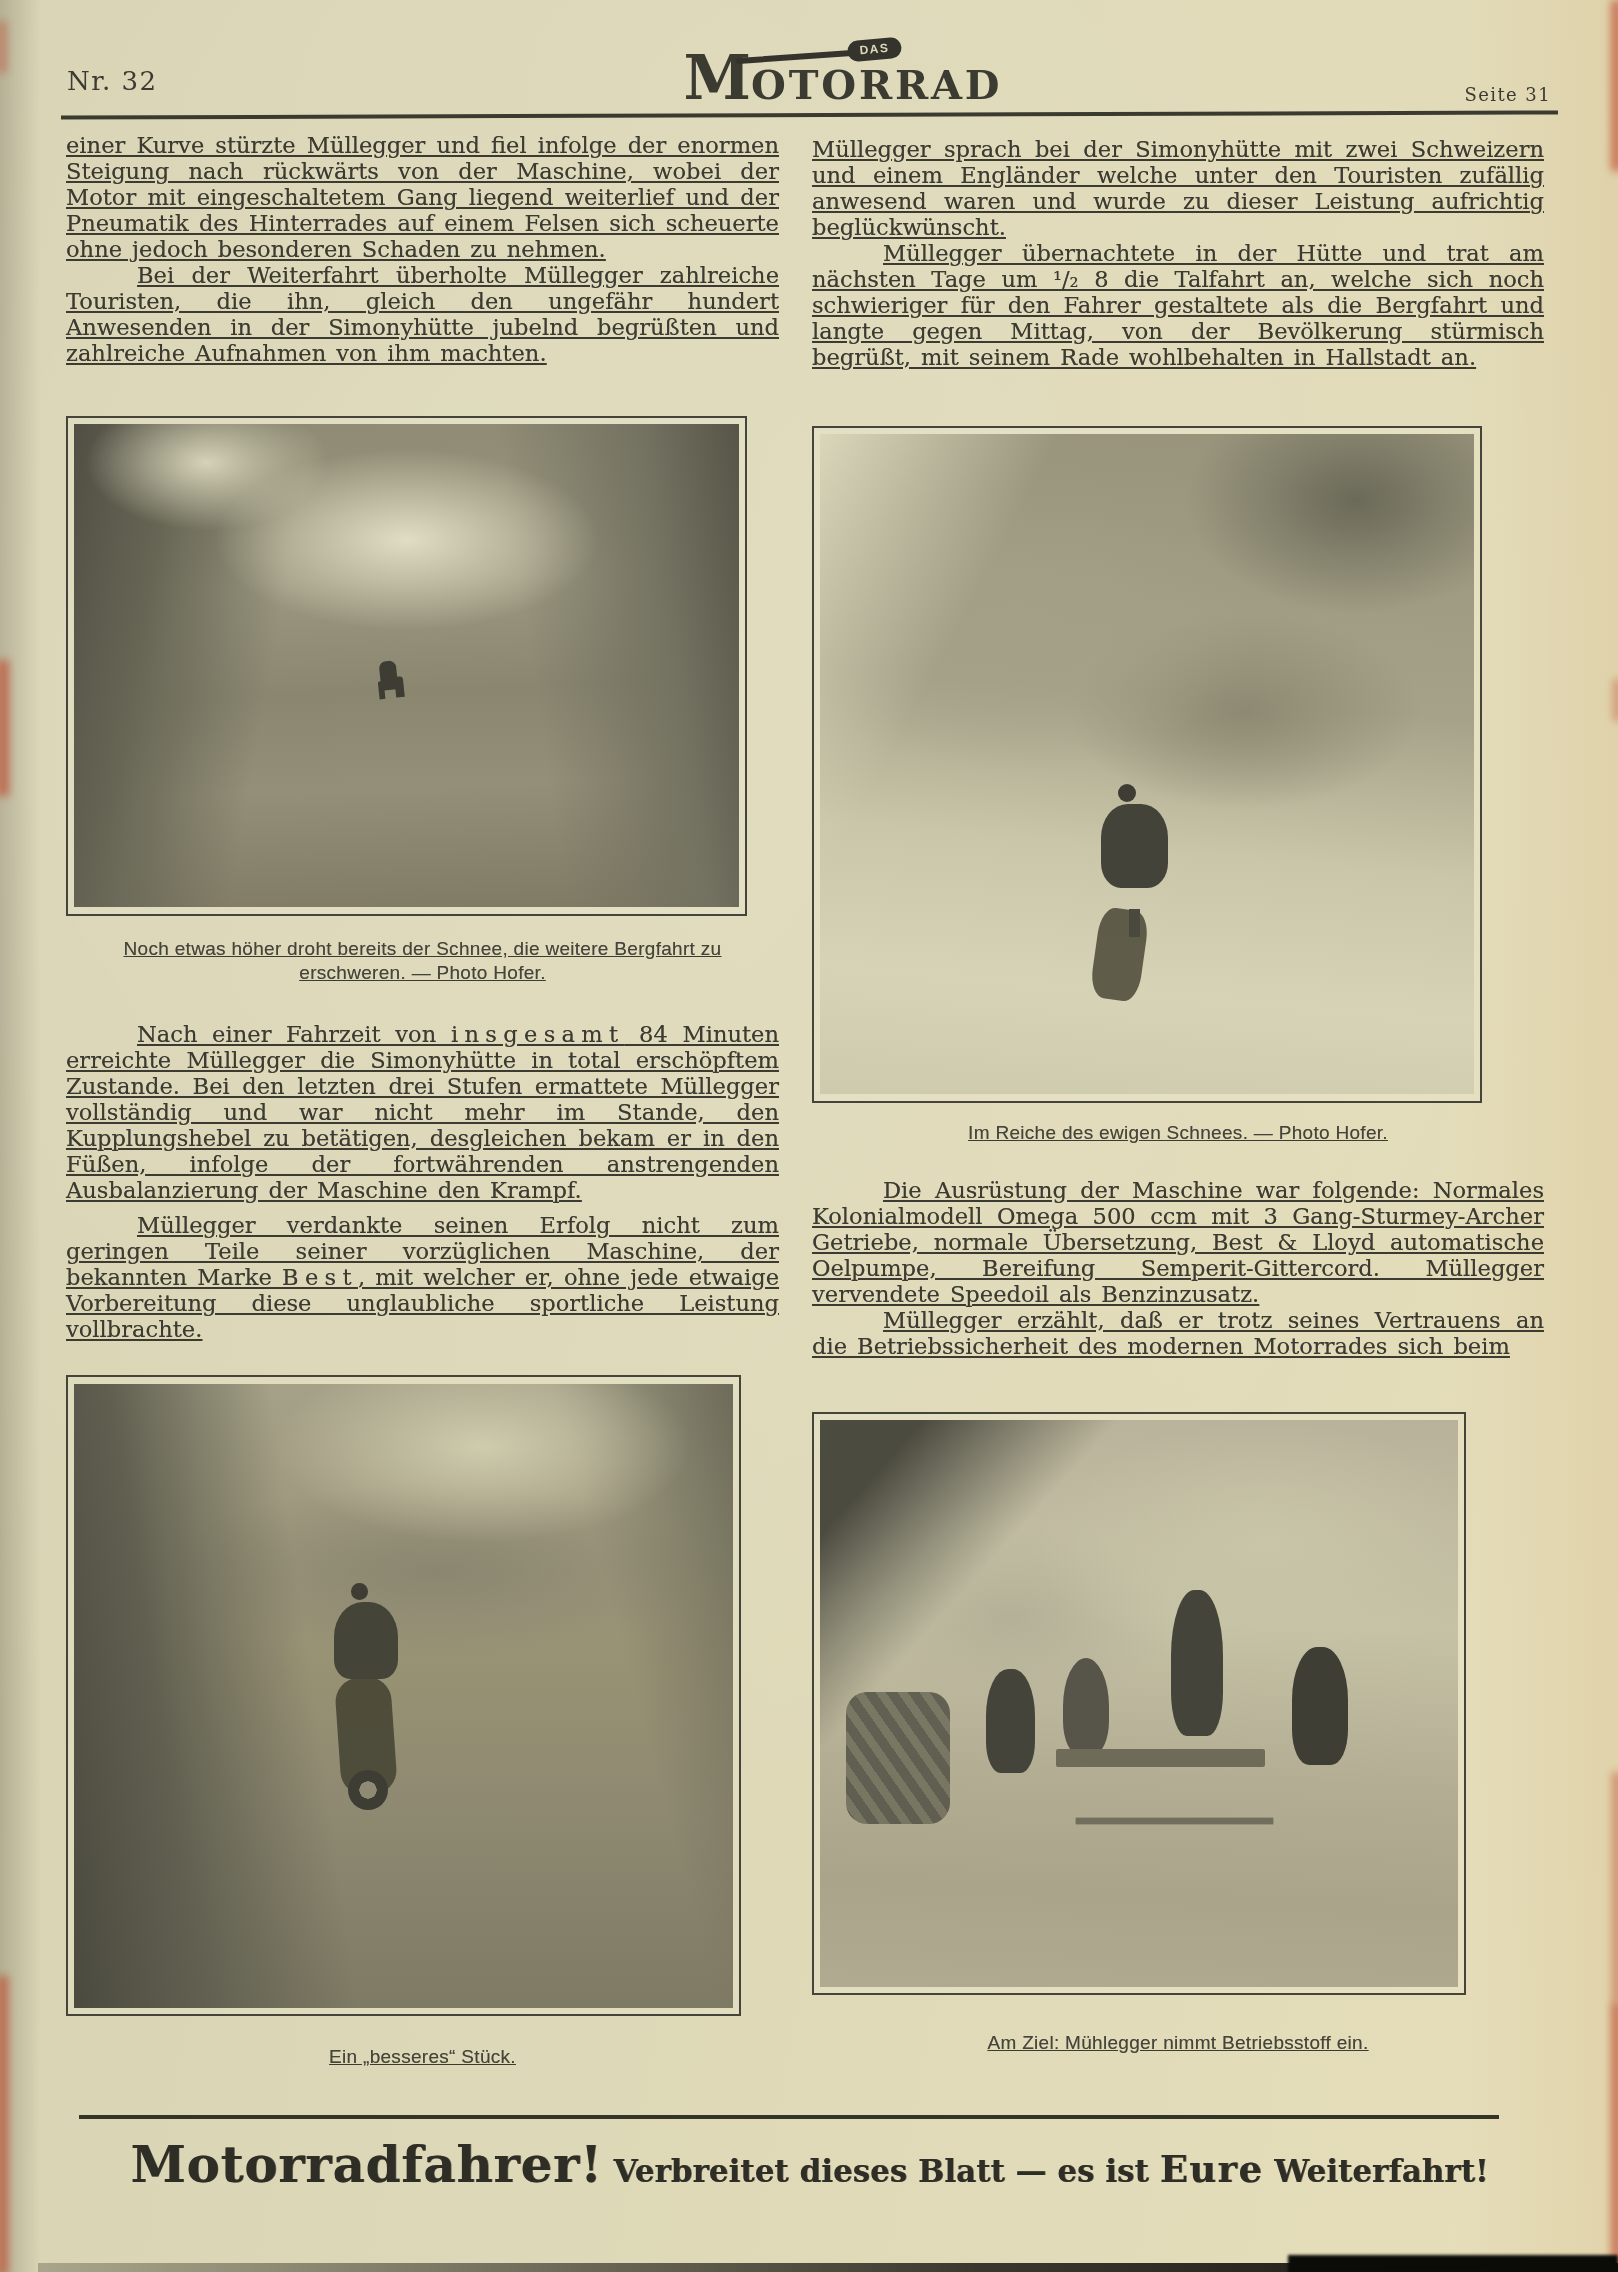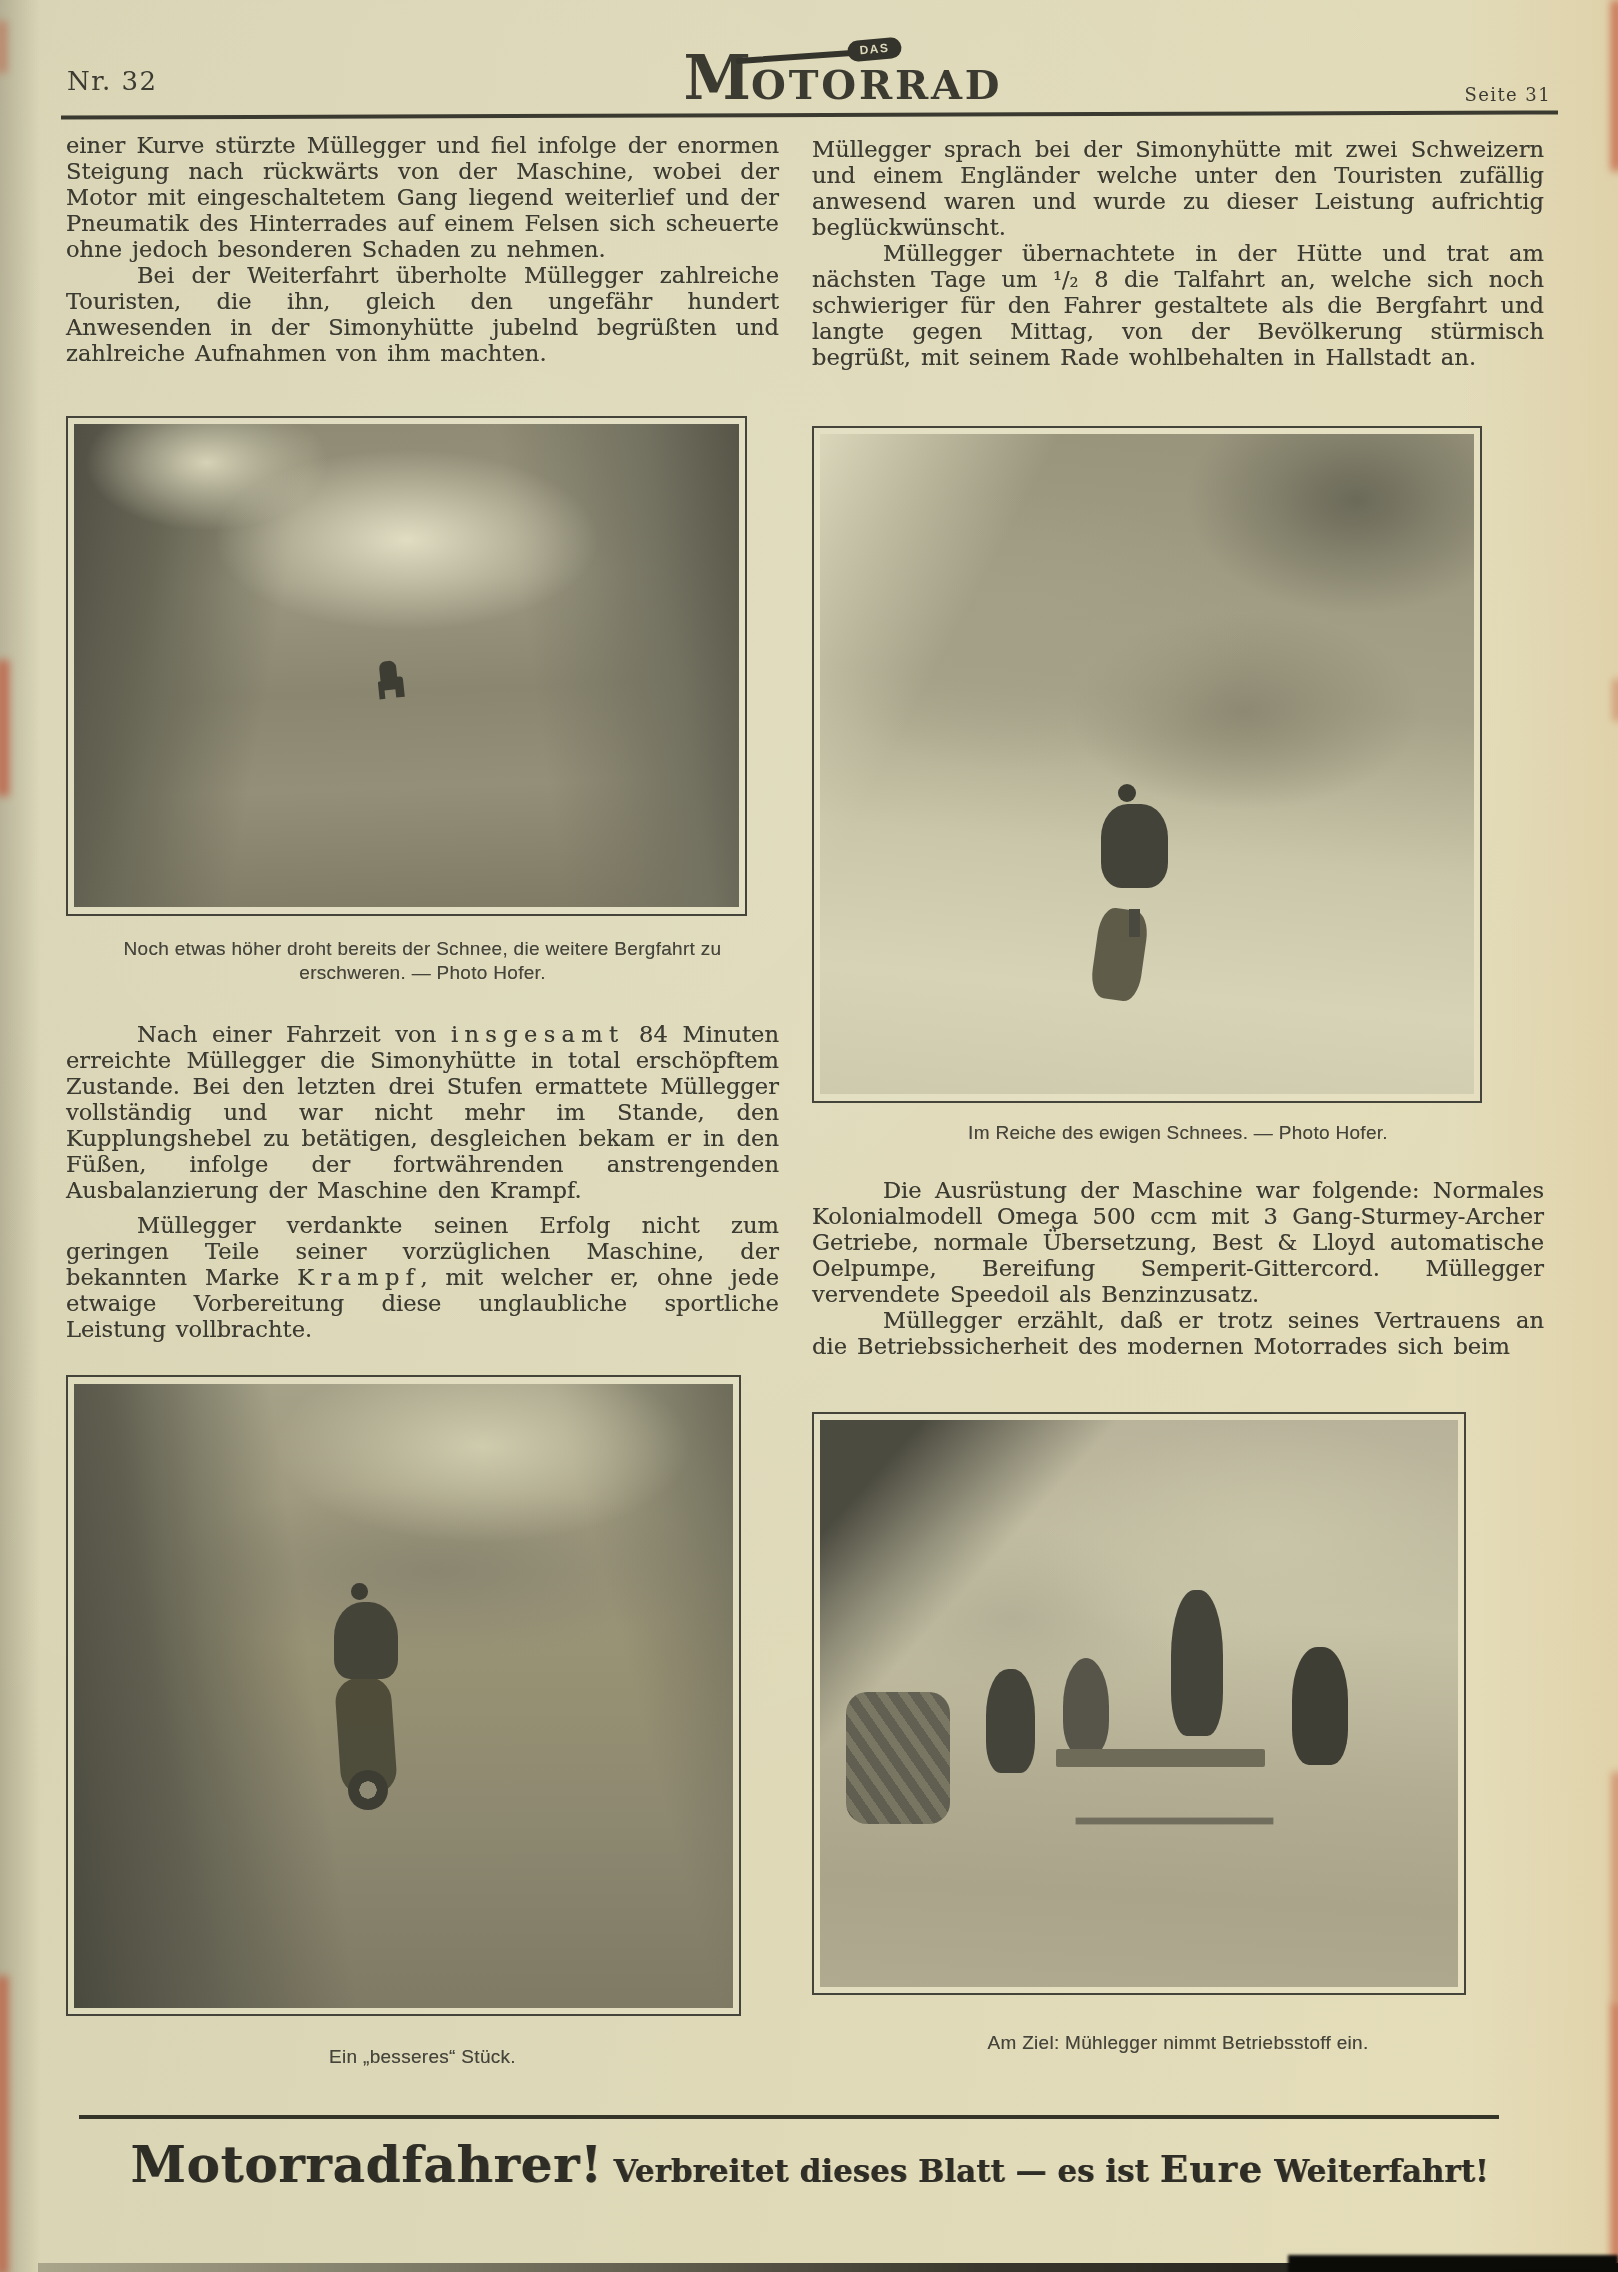--- a/index.html
+++ b/index.html
@@ -28,21 +28,21 @@
   .logo-m{ font-size:61px; font-weight:bold; font-family:"DejaVu Serif",serif; line-height:70px;}
   .logo-rest{ font-size:40px; font-weight:bold; letter-spacing:2.8px; font-family:"DejaVu Serif",serif;}
   .logo-bar{ position:absolute; left:52px; top:9.7px; width:148px; height:6.3px;
              background:#35342c; border-radius:2.8px; transform:rotate(-4deg); }
   .das-pill{ position:absolute; left:164px; top:-4.2px; width:54px; height:21px; background:#35342c;
              border-radius:10.4px; color:#ddd8ba; font-family:"Liberation Sans",sans-serif;
              font-size:12px; font-weight:bold; text-align:center; line-height:21px;
              letter-spacing:1.4px; transform:rotate(-5deg); }
 
   
-  .col{ position:absolute; }
+  .col{ position:absolute;text-decoration:underline; }
   .col-left{ left:66px;  top:132px; width:713px; }
   .col-right{ left:812px; top:136px; width:732px; }
   p.body{ font-size:22.6px; line-height:26px; text-align:justify; word-spacing:2.8px;
           text-shadow:0 0 0.3px rgba(58,57,48,.55); }
   p.indent{ text-indent:71px; }
   .sperr{ letter-spacing:6.3px; }
 
   
   figure.photo{ border:2.1px solid #45443a; padding:6.3px; background:rgba(255,255,250,.12); }
   .photo-img{ width:100%; position:relative; overflow:hidden; }
@@ -143,21 +143,21 @@
     <div class="photo-img">
       <div class="blob rider1"></div>
     </div>
   </figure>
   <div class="caption caption-narrow" style="margin-top:21px;">Noch etwas höher droht bereits der Schnee, die weitere Bergfahrt zu erschweren. — Photo Hofer.</div>
 
   <p class="body indent" style="margin-top:36px;">
     <span>Nach einer Fahrzeit von </span><span class="sperr">insgesamt</span><span> 84 Minuten erreichte Müllegger die Simonyhütte in total erschöpftem Zustande. Bei den letzten drei Stufen ermattete Müllegger vollständig und war nicht mehr im Stande, den Kupplungshebel zu betätigen, desgleichen bekam er in den Füßen, infolge der fortwährenden anstrengenden Ausbalanzierung der Maschine den Krampf.</span>
   </p>
   <p class="body indent" style="margin-top:9.7px;">
-    <span>Müllegger verdankte seinen Erfolg nicht zum geringen Teile seiner vorzüglichen Maschine, der bekannten Marke </span><span class="sperr">Krampf</span><span>, mit welcher er, ohne jede etwaige Vorbereitung diese unglaubliche sportliche Leistung vollbrachte.</span>
+    <span>Müllegger verdankte seinen Erfolg nicht zum geringen Teile seiner vorzüglichen Maschine, der bekannten Marke </span><span class="sperr">Best</span><span>, mit welcher er, ohne jede etwaige Vorbereitung diese unglaubliche sportliche Leistung vollbrachte.</span>
   </p>
 
   <figure class="photo p3" style="margin-top:33px; width:675px;">
     <div class="photo-img">
       <div class="blob rider3-bike"></div>
       <div class="blob rider3-body"></div>
       <div class="blob rider3-head"></div>
       <div class="blob wheel3"></div>
     </div>
   </figure>

